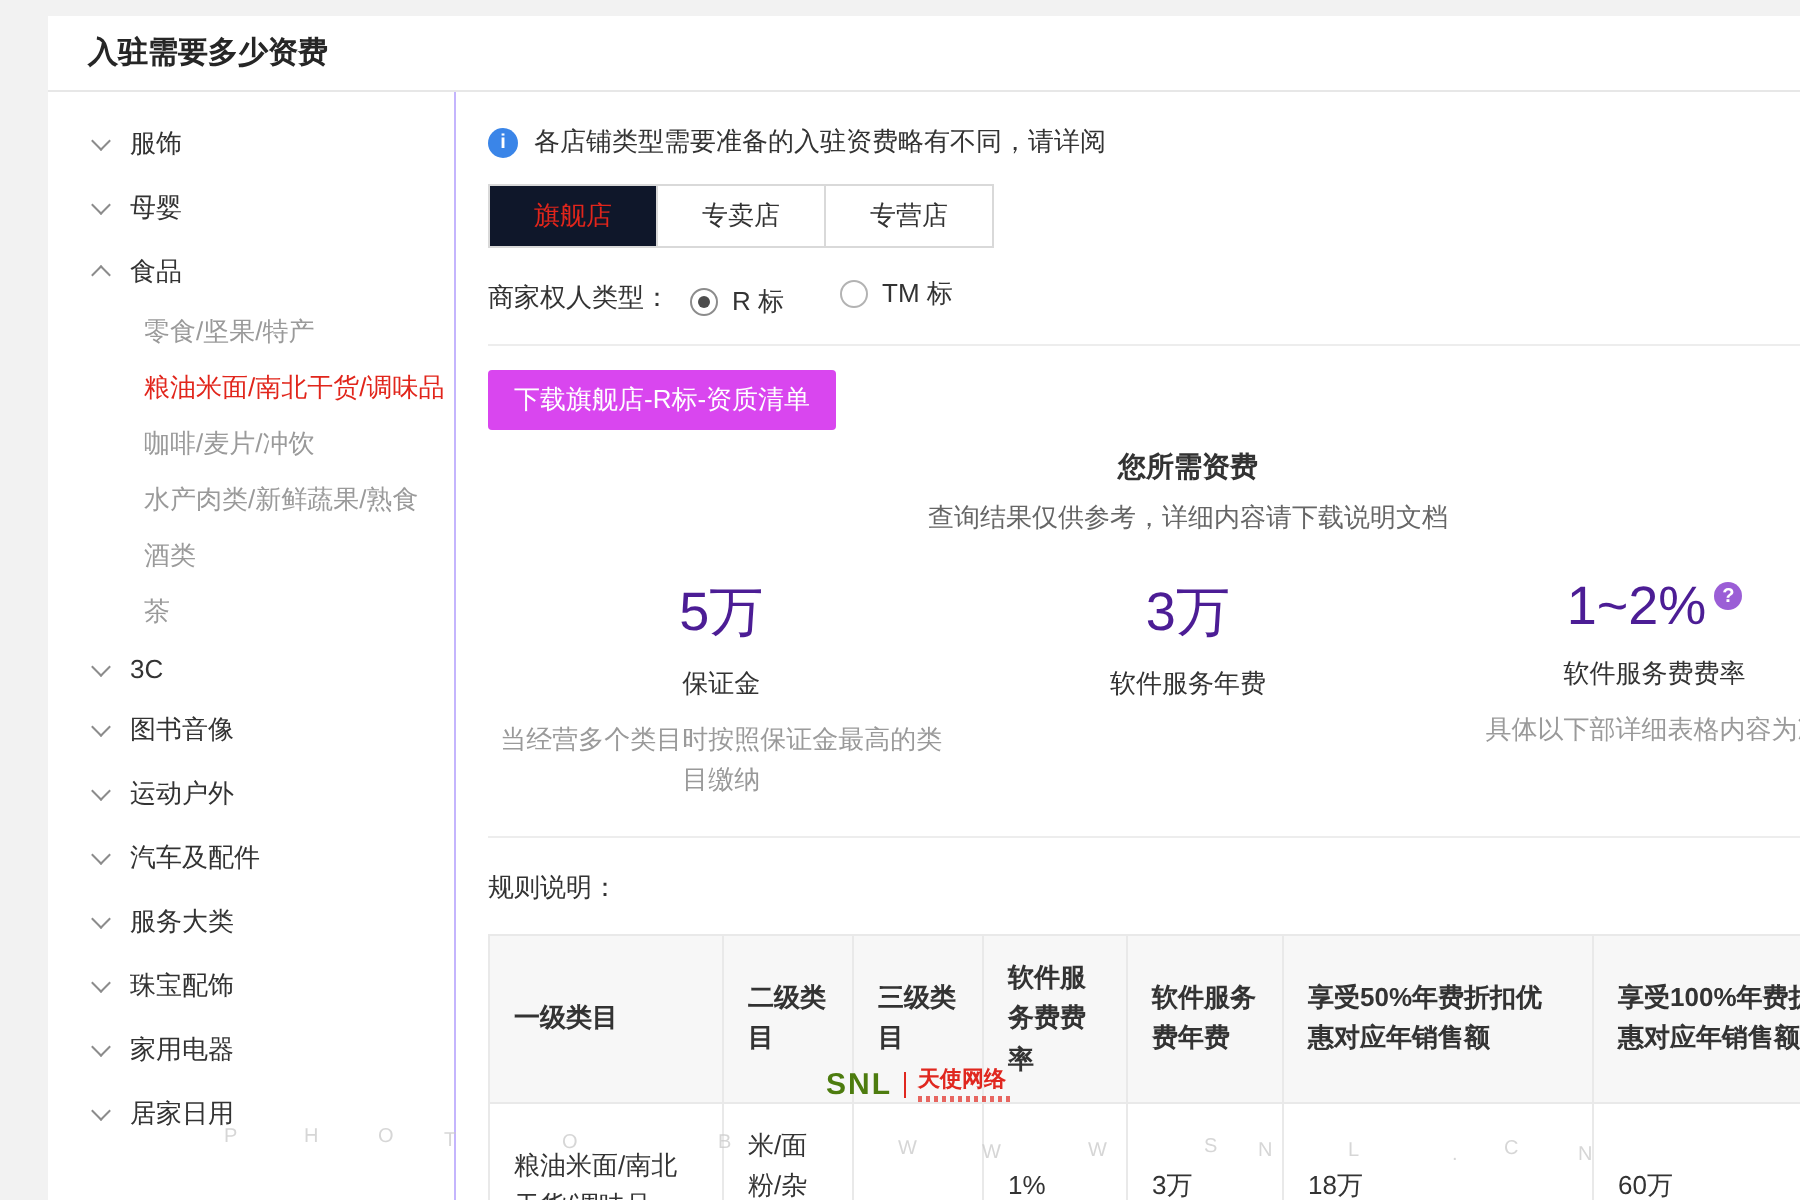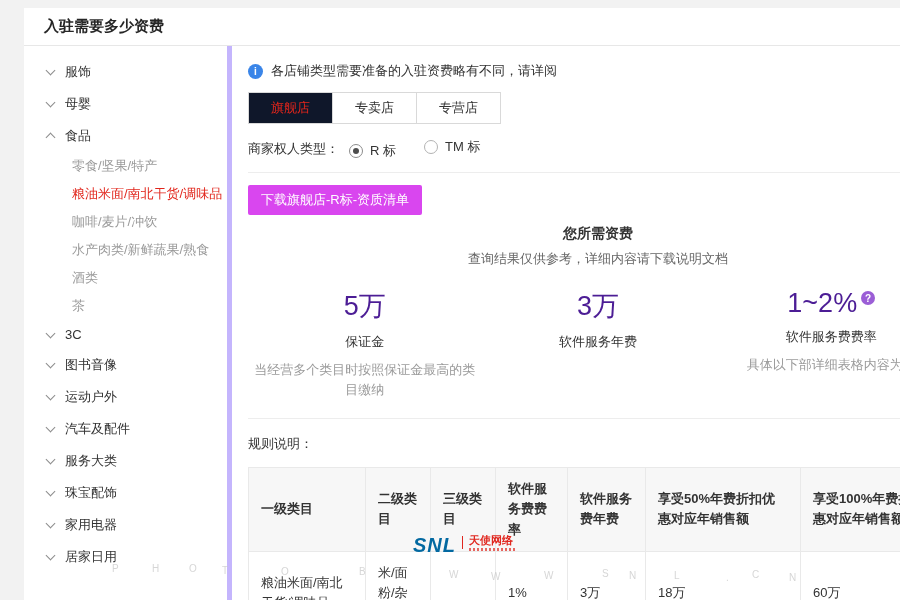--- a/index.html
+++ b/index.html
@@ -2,21 +2,21 @@
 <html><head>
 <meta charset="utf-8">
 <style>
   html,body{margin:0;padding:0;}
   body{width:900px;height:600px;overflow:hidden;background:#f2f2f2;
        font-family:"Liberation Sans","DejaVu Sans",sans-serif;position:relative;}
   .panel{position:absolute;left:24px;top:8px;width:892px;height:592px;background:#fff;}
   .titlebar{height:37px;border-bottom:1px solid #e7e7e7;display:flex;align-items:center;
             padding:0 20px;font-size:15px;font-weight:bold;color:#262626;}
   .body-row{display:flex;height:554px;}
-  .sidebar{width:203px;border-right:5px solid #c4b5fd;padding-top:10px;overflow:hidden;flex-shrink:0;}
+  .sidebar{width:203px;border-right:1px solid #c4b5fd;padding-top:10px;overflow:hidden;flex-shrink:0;}
   .side-item{display:flex;align-items:center;gap:9px;padding:7px 0 7px 22px;font-size:13px;color:#333;cursor:pointer;}
   .side-sub{padding:5px 0 5px 48px;font-size:13px;color:#9a9a9a;cursor:pointer;}
   .side-sub.selected{color:#e1251b;}
   .chev{width:10px;height:10px;position:relative;flex-shrink:0;}
   .chev::before{content:"";position:absolute;left:1px;width:6px;height:6px;
     border-right:1.4px solid #8c8c8c;border-bottom:1.4px solid #8c8c8c;}
   .chev.down::before{top:0;transform:rotate(45deg);}
   .chev.up::before{top:3px;transform:rotate(-135deg);}
   .content{flex:1;padding:16px 0 0 16px;position:relative;overflow:hidden;}
   .notice{display:flex;align-items:center;gap:8px;font-size:13px;color:#333;}
@@ -49,21 +49,21 @@
   .fee-label{font-size:13px;color:#333;margin-top:9px;}
   .fee-note{font-size:13px;color:#9a9a9a;margin-top:9px;line-height:1.55;padding:0 5px;}
   .rules-title{font-size:13px;color:#333;margin-top:16px;}
   table.rules{border-collapse:collapse;table-layout:fixed;width:712px;margin-top:14px;font-size:13px;}
   table.rules th,table.rules td{border:1px solid #e9e9e9;text-align:left;padding:11px 12px;
     vertical-align:middle;line-height:1.55;word-break:break-all;}
   table.rules th{background:#f7f7f7;font-weight:bold;color:#333;height:40px;}
   table.rules td{color:#333;}
   table.rules tr.r1 td{height:34px;}
   .wm-logo{position:absolute;left:413px;top:535px;display:flex;align-items:flex-start;gap:6px;z-index:5;}
-  .wm-snl{font-size:20px;font-weight:bold;color:#0369a1;letter-spacing:1px;line-height:1;font-style:italic;}
+  .wm-snl{font-size:15px;font-weight:bold;color:#4d7c0f;letter-spacing:1px;line-height:1;}
   .wm-bar{width:1px;height:13px;background:#e0271f;margin-top:1px;}
   .wm-right{display:flex;flex-direction:column;}
   .wm-name{font-size:11px;font-weight:bold;color:#e0271f;line-height:1;}
   .wm-sub{height:3px;width:46px;margin-top:2px;opacity:.7;
     background:repeating-linear-gradient(90deg,#e0271f 0 2px,transparent 2px 4px);}
   .wm-letter{position:absolute;font-size:10px;color:#c9c9c9;opacity:.75;z-index:4;}
 </style>
 </head>
 <body>
 

